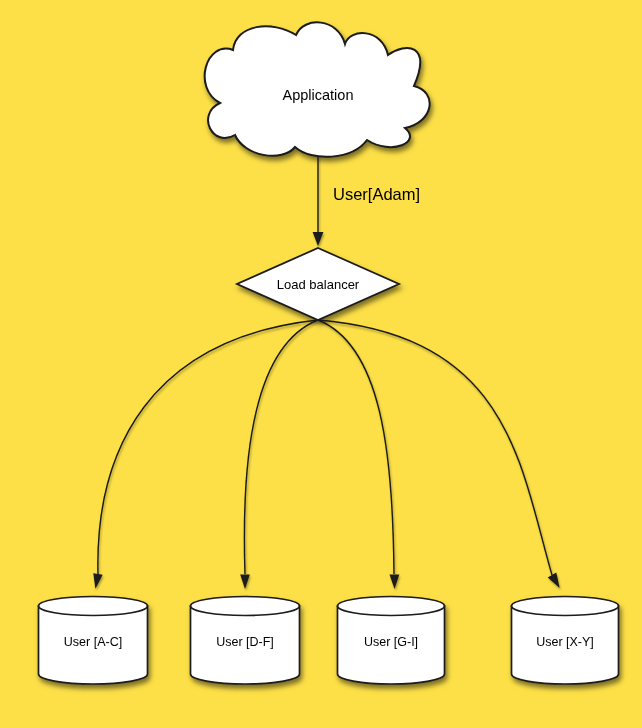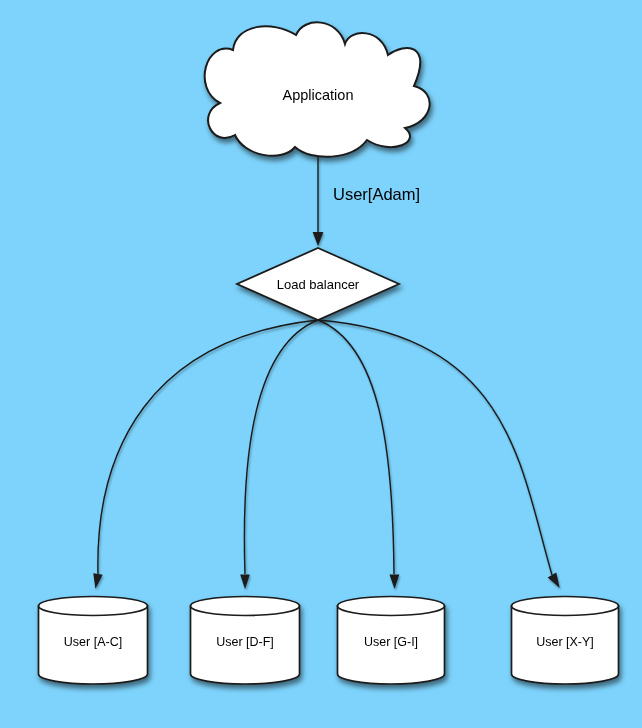--- a/index.html
+++ b/index.html
@@ -7,21 +7,21 @@
     padding: 0;
     background: #ffffff;
     width: 642px;
     height: 728px;
     overflow: hidden;
   }
   .stage {
     position: relative;
     width: 642px;
     height: 728px;
-    background: #7dd3fc;
+    background: #fde047;
     font-family: "Liberation Sans", sans-serif;
   }
   svg { display: block; }
   .shape {
     fill: #ffffff;
     stroke: #1a1a1a;
   }
   .cloud-outline   { stroke-width: 2; }
   .diamond-outline { stroke-width: 1.8; }
   .cyl-outline     { stroke-width: 1.7; }

